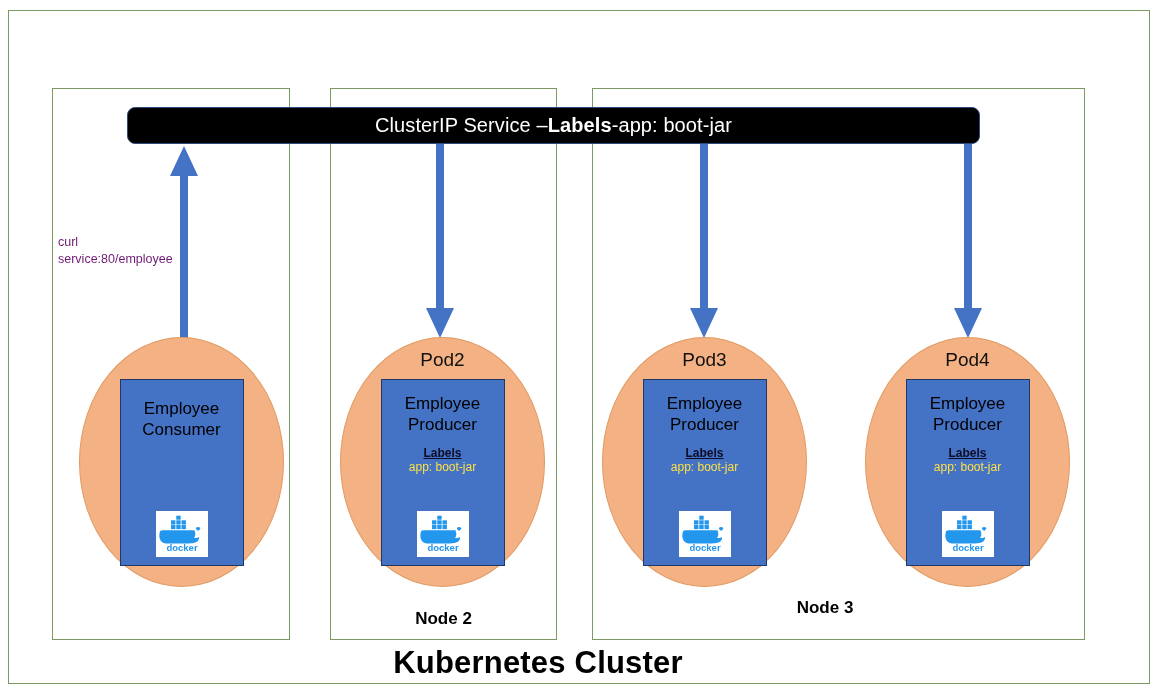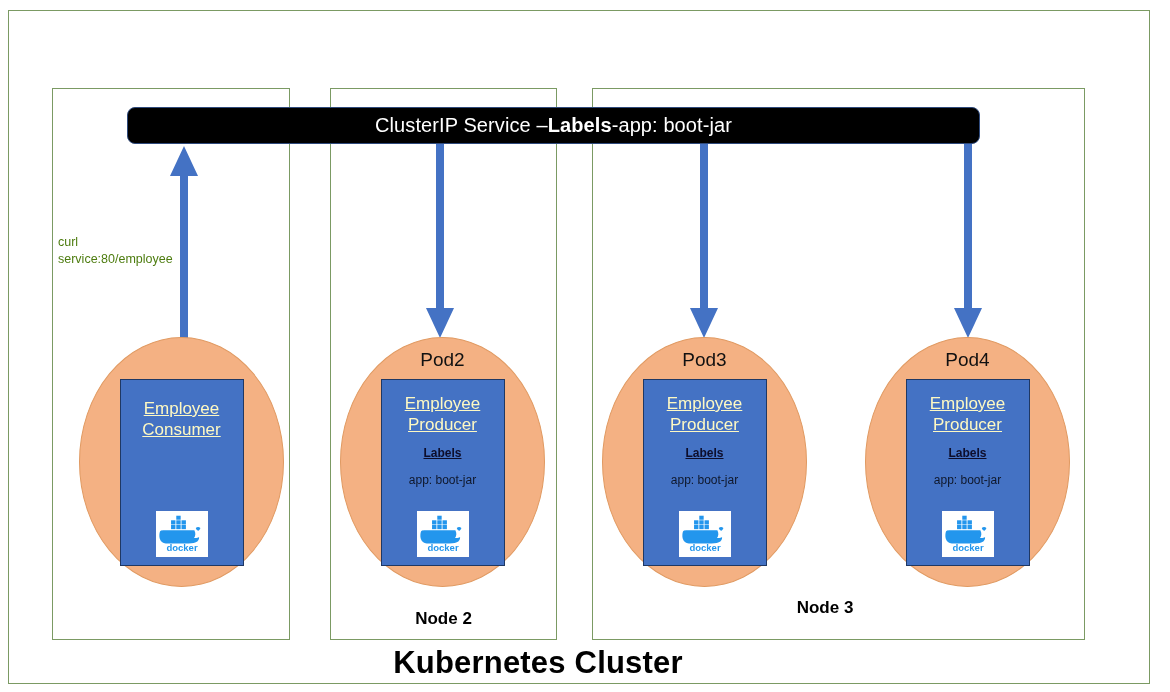--- a/index.html
+++ b/index.html
@@ -28,21 +28,21 @@
     box-sizing:border-box;white-space:nowrap;
   }
   #service-bar .b{font-weight:bold;}
 
   
   .arrow{position:absolute;}
 
   
   #curl-note{
     position:absolute;left:58px;top:234px;width:150px;
-    font-size:12.5px;color:#4d7c0f;line-height:1.35;
+    font-size:12.5px;color:#701a75;line-height:1.35;
   }
 
   
   .pod{position:absolute;width:205px;height:250px;}
   .pod-ellipse{
     position:absolute;left:0;top:0;width:205px;height:250px;
     background:#F4B183;border:1px solid #E09A62;border-radius:50%;
     box-sizing:border-box;
   }
   .pod-title{
@@ -50,29 +50,28 @@
     font-size:19px;color:#111111;
   }
   .pod-box{
     position:absolute;left:50%;transform:translateX(-50%);
     top:42px;width:124px;height:187px;
     background:#4472C4;border:1.4px solid #1F3864;
     box-sizing:border-box;
     display:flex;flex-direction:column;align-items:center;
   }
   .pod-app{
-    margin-top:13px;color:#fef9c3;font-size:17px;line-height:1.25;
+    margin-top:13px;color:#000000;font-size:17px;line-height:1.25;
     text-align:center;
-    text-decoration:underline;
   }
   .pod-labels{margin-top:10px;text-align:center;line-height:1.2;}
   .pod-labels .lbl-head{
     font-size:12px;font-weight:bold;text-decoration:underline;color:#0D0D2B;
   }
-  .pod-labels .lbl-val{font-size:12px;color:#0f172a;margin-top:13px;}
+  .pod-labels .lbl-val{font-size:12px;color:#fde047;margin-top:0;}
 
   .docker{
     position:absolute;left:50%;transform:translateX(-50%);bottom:8px;
     width:52px;height:46px;background:#ffffff;
     display:flex;align-items:center;justify-content:center;
   }
   .docker svg{display:block;}
 
   
   #pod1{left:79px;top:337px;}

